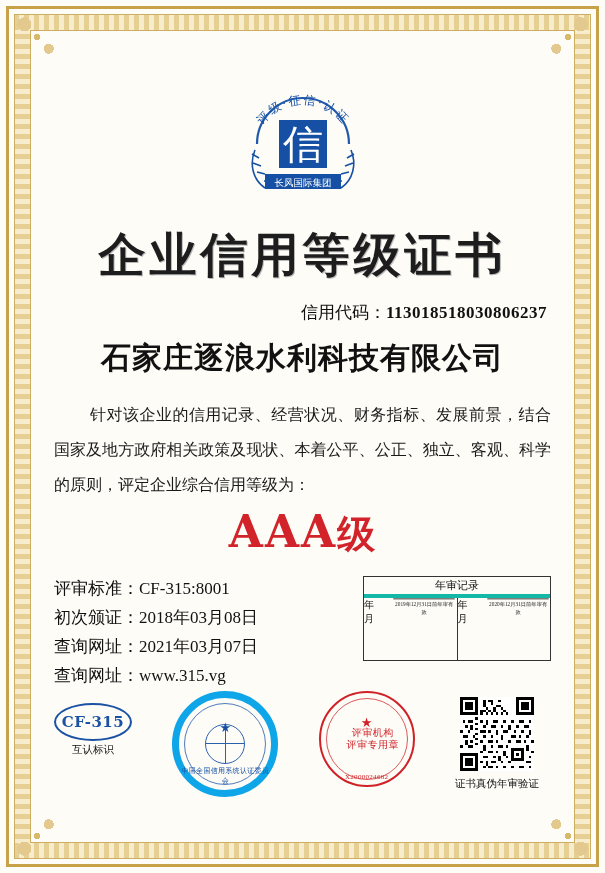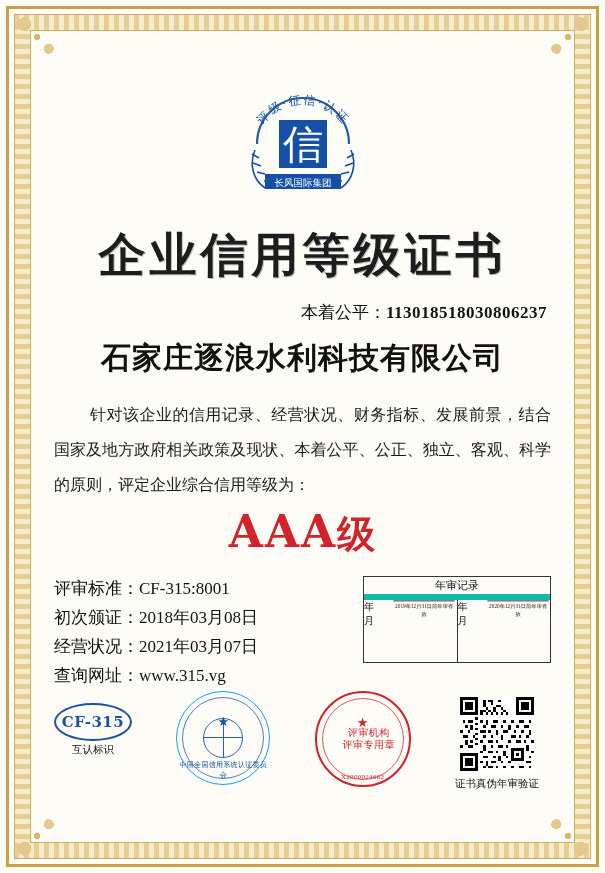--- a/index.html
+++ b/index.html
@@ -175,21 +175,21 @@
 
   .review-box {
     width: 188px;
     border: 1px solid #333;
     box-sizing: border-box;
     margin-top: 2px;
   }
   .review-box .rb-title {
     font-size: 11px;
     text-align: center;
-    border-bottom: 6px solid #14b8a6;
+    border-bottom: 4px solid #14b8a6;
     padding: 1px 0;
     color: #111;
   }
   .review-box .rb-cells {
     display: flex;
     height: 62px;
   }
   .review-box .rb-cell {
     flex: 1;
     position: relative;
@@ -255,21 +255,21 @@
     margin: 12px auto 0;
   }
 
   
   .stamp {
     width: 92px;
     height: 92px;
     border-radius: 50%;
     position: relative;
   }
-  .stamp.blue { border: 1px solid #0ea5e9; color: #1550a5; }
+  .stamp.blue { border: 7px solid #0ea5e9; color: #1550a5; }
   .stamp.red  { border: 2px solid #cf2127; color: #cf2127; }
   .stamp .ring {
     position: absolute;
     inset: 5px;
     border-radius: 50%;
     border: 1px solid currentColor;
     opacity: 0.75;
   }
   .stamp .inner-text {
     position: absolute;
@@ -371,36 +371,36 @@
 
           <rect x="28" y="88" width="76" height="15" fill="#1550a5"></rect>
           <text x="66" y="99.5" font-size="9.5" fill="#ffffff" text-anchor="middle" font-family="DejaVu Serif, Liberation Serif, serif">长风国际集团</text>
         </svg>
       </div>
     </div>
 
     <div class="cert-title">企业信用等级证书</div>
 
     <div class="credit-code">
-      <span>本着公平：</span><span class="code-num">113018518030806237</span>
+      <span>信用代码：</span><span class="code-num">113018518030806237</span>
     </div>
 
     <div class="company-name">石家庄逐浪水利科技有限公司</div>
 
     <div class="body-text">针对该企业的信用记录、经营状况、财务指标、发展前景，结合国家及地方政府相关政策及现状、本着公平、公正、独立、客观、科学的原则，评定企业综合信用等级为：</div>
 
     <div class="grade">
       <span class="letters">AAA</span><span class="suffix">级</span>
     </div>
 
     <div class="lower">
       <div class="info-lines">
         <div>评审标准：CF-315:8001</div>
         <div>初次颁证：2018年03月08日</div>
-        <div>经营状况：2021年03月07日</div>
+        <div>查询网址：2021年03月07日</div>
         <div>查询网址：www.315.vg</div>
       </div>
 
       <div class="review-box">
         <div class="rb-title">年审记录</div>
         <div class="rb-cells">
           <div class="rb-cell">
             <div class="rb-ym">年 月</div>
             <div class="rb-note">2019年12月31日前年审有效</div>
           </div>

